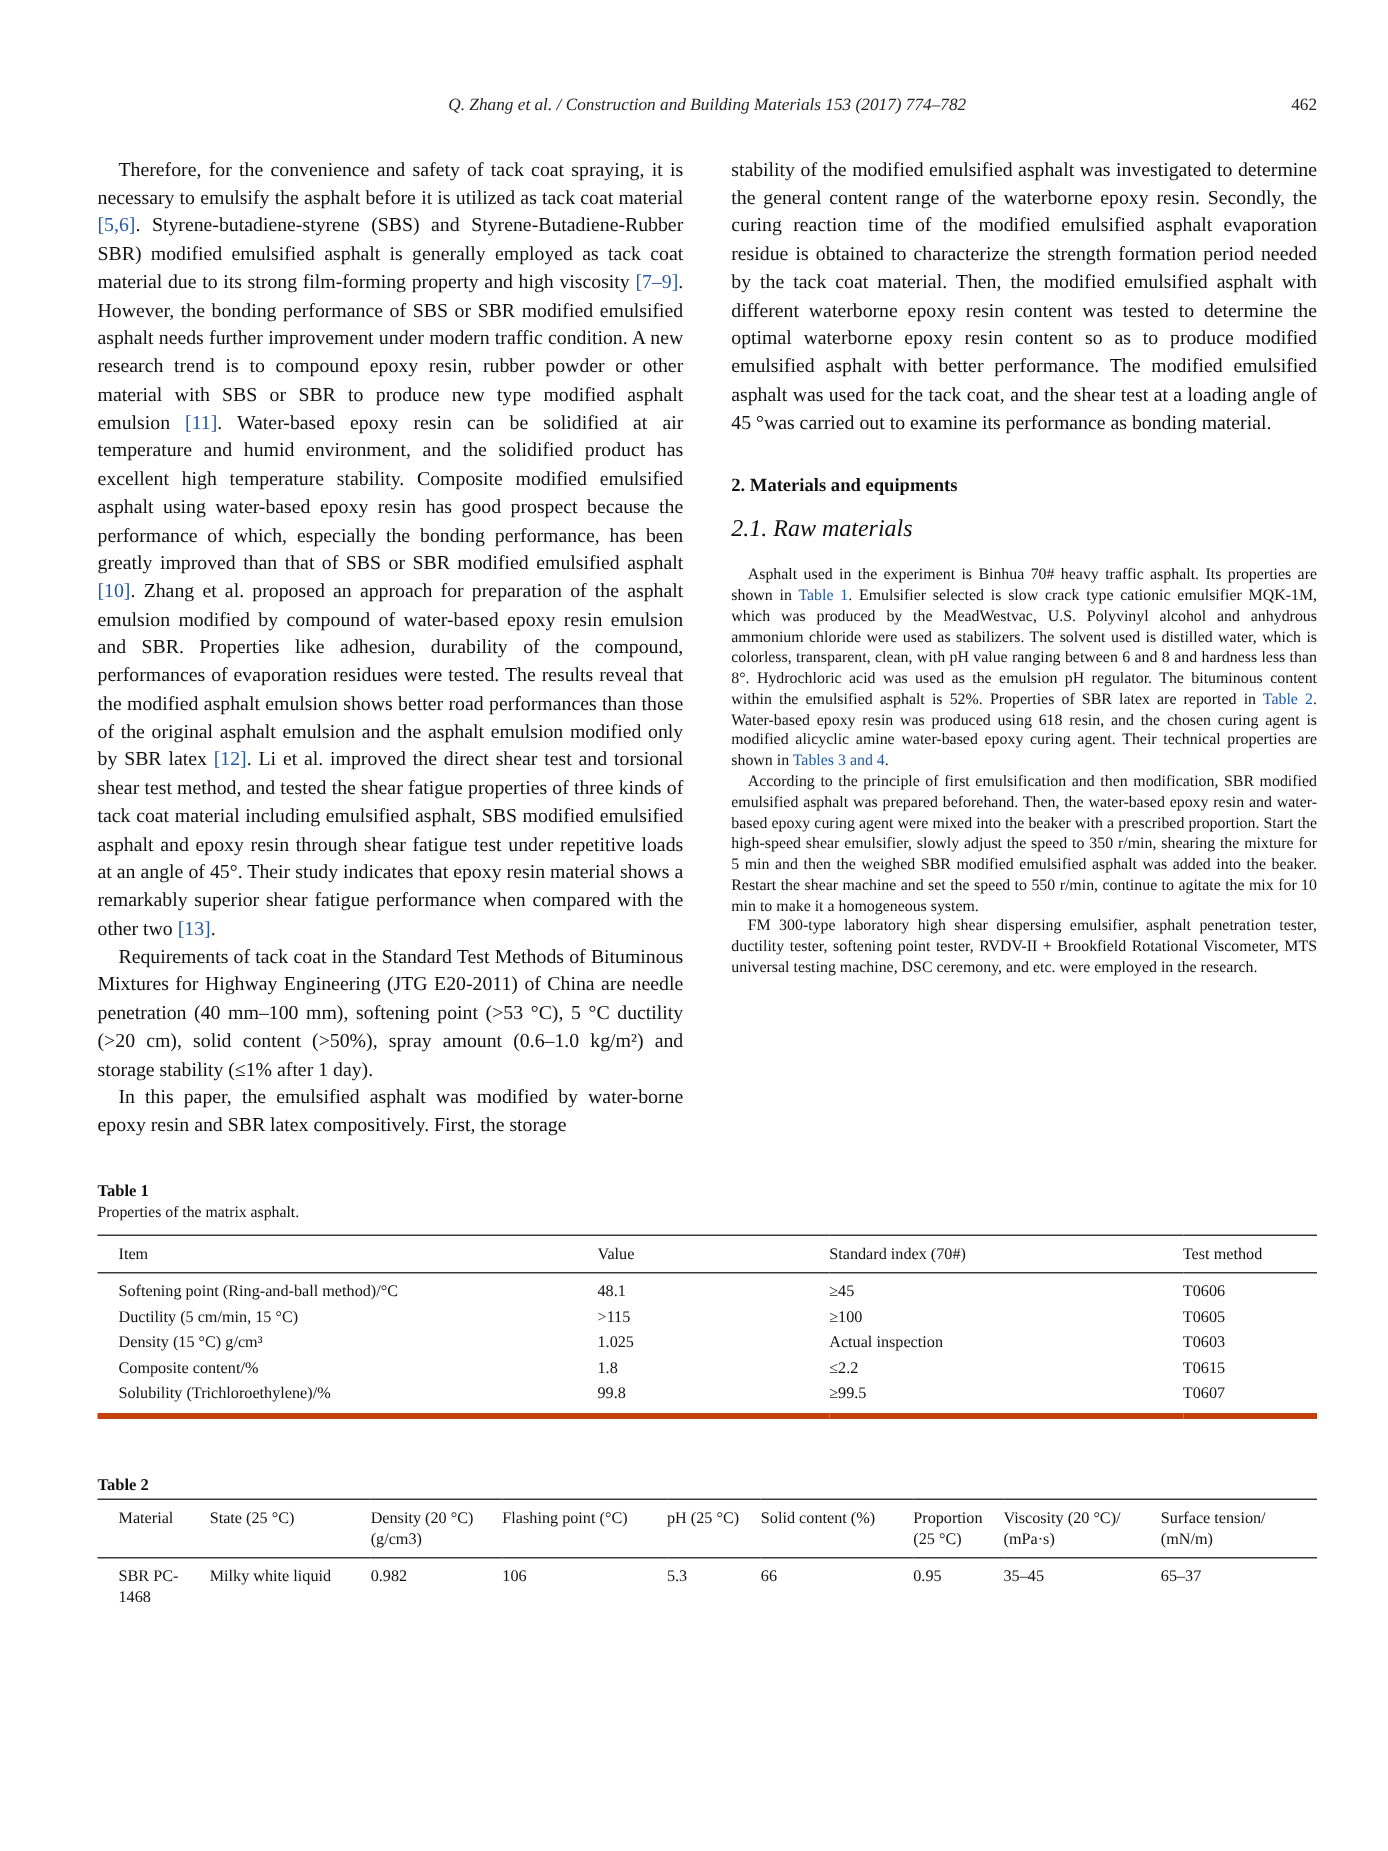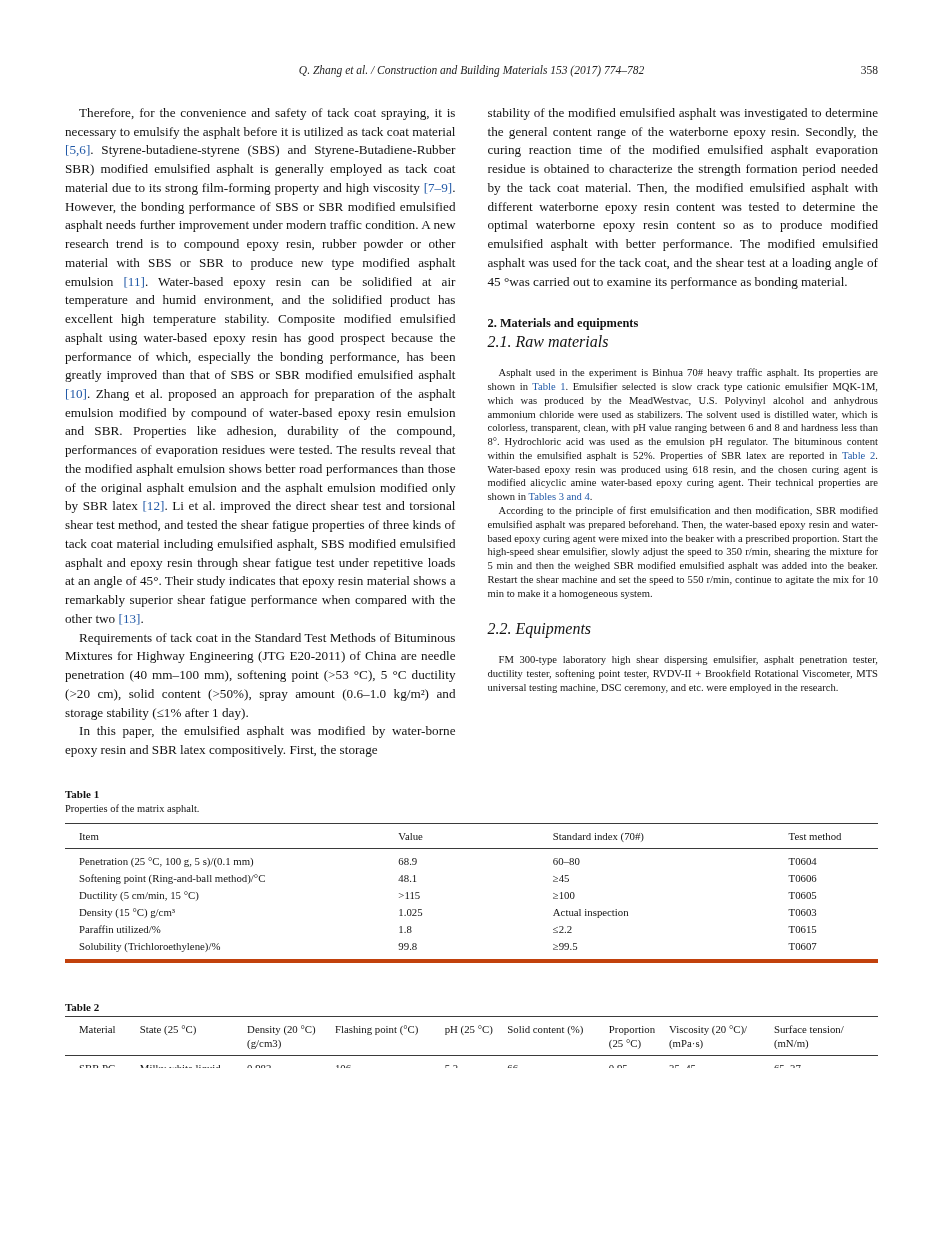--- a/index.html
+++ b/index.html
@@ -16,21 +16,21 @@
   .rh-title { font-style: italic; color: #222; }
   .rh-page { position: absolute; right: 0; top: 0; font-style: normal; color: #222; }
   
   .columns { display: flex; gap: 32px; align-items: flex-start; }
   .col { flex: 1 1 0; min-width: 0; }
   .para { margin: 0; text-align: justify; font-size: 13.2px; line-height: 1.42; }
   .para.indent { text-indent: 14px; }
   .para.small { font-size: 10.6px; line-height: 1.3; }
   .para.small.indent { text-indent: 11px; }
   .cite { color: var(--link, #2159a7); cursor: pointer; }
-  .sec-heading { font-size: 12.4px; font-weight: bold; margin: 25px 0 2px 0; }
+  .sec-heading { font-size: 12.4px; font-weight: bold; margin: 25px 0 13px 0; }
   .subsec-heading { font-size: 16px; font-style: italic; font-weight: normal; margin: 0 0 15px 0; }
   .subsec-heading.later { margin-top: 20px; }
   
   .tables { margin-top: 28px; }
   .table-block { margin-bottom: 38px; }
   .tbl-label { font-size: 11px; font-weight: bold; margin-bottom: 3px; }
   .tbl-caption { font-size: 10.5px; margin-bottom: 9px; }
   table.tbl { width: 100%; border-collapse: collapse; font-size: 10.8px; line-height: 1.3; table-layout: fixed; }
   table.tbl { border-top: 1px solid #3a3a3a; border-bottom: 4px solid #c2410c; }
   table.tbl thead th {
@@ -42,36 +42,35 @@
   table.tbl tbody tr:last-child td { padding-bottom: 6px; }
   table.tbl th:first-child, table.tbl td:first-child { padding-left: 14px; }
 </style>
 </head>
 <body>
 
 <div class="page">
 
   <div class="running-head">
     <span class="rh-title">Q. Zhang et al. / Construction and Building Materials 153 (2017) 774–782</span>
-    <span class="rh-page">358</span>
+    <span class="rh-page">462</span>
   </div>
 
   <div class="columns">
     <div class="col">
       <p class="para indent"><span>Therefore, for the convenience and safety of tack coat spraying, it is necessary to emulsify the asphalt before it is utilized as tack coat material </span><span class="cite">[5,6]</span><span>. Styrene-butadiene-styrene (SBS) and Styrene-Butadiene-Rubber SBR) modified emulsified asphalt is generally employed as tack coat material due to its strong film-forming property and high viscosity </span><span class="cite">[7–9]</span><span>. However, the bonding performance of SBS or SBR modified emulsified asphalt needs further improvement under modern traffic condition. A new research trend is to compound epoxy resin, rubber powder or other material with SBS or SBR to produce new type modified asphalt emulsion </span><span class="cite">[11]</span><span>. Water-based epoxy resin can be solidified at air temperature and humid environment, and the solidified product has excellent high temperature stability. Composite modified emulsified asphalt using water-based epoxy resin has good prospect because the performance of which, especially the bonding performance, has been greatly improved than that of SBS or SBR modified emulsified asphalt </span><span class="cite">[10]</span><span>. Zhang et al. proposed an approach for preparation of the asphalt emulsion modified by compound of water-based epoxy resin emulsion and SBR. Properties like adhesion, durability of the compound, performances of evaporation residues were tested. The results reveal that the modified asphalt emulsion shows better road performances than those of the original asphalt emulsion and the asphalt emulsion modified only by SBR latex </span><span class="cite">[12]</span><span>. Li et al. improved the direct shear test and torsional shear test method, and tested the shear fatigue properties of three kinds of tack coat material including emulsified asphalt, SBS modified emulsified asphalt and epoxy resin through shear fatigue test under repetitive loads at an angle of 45°. Their study indicates that epoxy resin material shows a remarkably superior shear fatigue performance when compared with the other two </span><span class="cite">[13]</span><span>.</span></p>
       <p class="para indent"><span>Requirements of tack coat in the Standard Test Methods of Bituminous Mixtures for Highway Engineering (JTG E20-2011) of China are needle penetration (40 mm–100 mm), softening point (&gt;53 °C), 5 °C ductility (&gt;20 cm), solid content (&gt;50%), spray amount (0.6–1.0 kg/m²) and storage stability (≤1% after 1 day).</span></p>
       <p class="para indent"><span>In this paper, the emulsified asphalt was modified by water-borne epoxy resin and SBR latex compositively. First, the storage</span></p>
     </div>
     <div class="col">
       <p class="para"><span>stability of the modified emulsified asphalt was investigated to determine the general content range of the waterborne epoxy resin. Secondly, the curing reaction time of the modified emulsified asphalt evaporation residue is obtained to characterize the strength formation period needed by the tack coat material. Then, the modified emulsified asphalt with different waterborne epoxy resin content was tested to determine the optimal waterborne epoxy resin content so as to produce modified emulsified asphalt with better performance. The modified emulsified asphalt was used for the tack coat, and the shear test at a loading angle of 45 °was carried out to examine its performance as bonding material.</span></p>
       <h2 class="sec-heading">2. Materials and equipments</h2>
       <h3 class="subsec-heading">2.1. Raw materials</h3>
       <p class="para small indent"><span>Asphalt used in the experiment is Binhua 70# heavy traffic asphalt. Its properties are shown in </span><span class="cite">Table 1</span><span>. Emulsifier selected is slow crack type cationic emulsifier MQK-1M, which was produced by the MeadWestvac, U.S. Polyvinyl alcohol and anhydrous ammonium chloride were used as stabilizers. The solvent used is distilled water, which is colorless, transparent, clean, with pH value ranging between 6 and 8 and hardness less than 8°. Hydrochloric acid was used as the emulsion pH regulator. The bituminous content within the emulsified asphalt is 52%. Properties of SBR latex are reported in </span><span class="cite">Table 2</span><span>. Water-based epoxy resin was produced using 618 resin, and the chosen curing agent is modified alicyclic amine water-based epoxy curing agent. Their technical properties are shown in </span><span class="cite">Tables 3 and 4</span><span>.</span></p>
       <p class="para small indent"><span>According to the principle of first emulsification and then modification, SBR modified emulsified asphalt was prepared beforehand. Then, the water-based epoxy resin and water-based epoxy curing agent were mixed into the beaker with a prescribed proportion. Start the high-speed shear emulsifier, slowly adjust the speed to 350 r/min, shearing the mixture for 5 min and then the weighed SBR modified emulsified asphalt was added into the beaker. Restart the shear machine and set the speed to 550 r/min, continue to agitate the mix for 10 min to make it a homogeneous system.</span></p>
-      <h3 class="subsec-heading later">2.2. Equipments</h3>
       <p class="para small indent"><span>FM 300-type laboratory high shear dispersing emulsifier, asphalt penetration tester, ductility tester, softening point tester, RVDV-II + Brookfield Rotational Viscometer, MTS universal testing machine, DSC ceremony, and etc. were employed in the research.</span></p>
     </div>
   </div>
 
   <div class="tables">
 
     <div class="table-block">
       <div class="tbl-label">Table 1</div>
       <div class="tbl-caption">Properties of the matrix asphalt.</div>
       <table class="tbl">
@@ -84,45 +83,39 @@
         <thead>
             <tr>
               <th>Item</th>
               <th>Value</th>
               <th>Standard index (70#)</th>
               <th>Test method</th>
             </tr>
           </thead>
         <tbody>
             <tr>
-              <td>Penetration (25 °C, 100 g, 5 s)/(0.1 mm)</td>
-              <td>68.9</td>
-              <td>60–80</td>
-              <td>T0604</td>
-            </tr>
-            <tr>
               <td>Softening point (Ring-and-ball method)/°C</td>
               <td>48.1</td>
               <td>≥45</td>
               <td>T0606</td>
             </tr>
             <tr>
               <td>Ductility (5 cm/min, 15 °C)</td>
               <td>&gt;115</td>
               <td>≥100</td>
               <td>T0605</td>
             </tr>
             <tr>
               <td>Density (15 °C) g/cm³</td>
               <td>1.025</td>
               <td>Actual inspection</td>
               <td>T0603</td>
             </tr>
             <tr>
-              <td>Paraffin utilized/%</td>
+              <td>Composite content/%</td>
               <td>1.8</td>
               <td>≤2.2</td>
               <td>T0615</td>
             </tr>
             <tr>
               <td>Solubility (Trichloroethylene)/%</td>
               <td>99.8</td>
               <td>≥99.5</td>
               <td>T0607</td>
             </tr>

